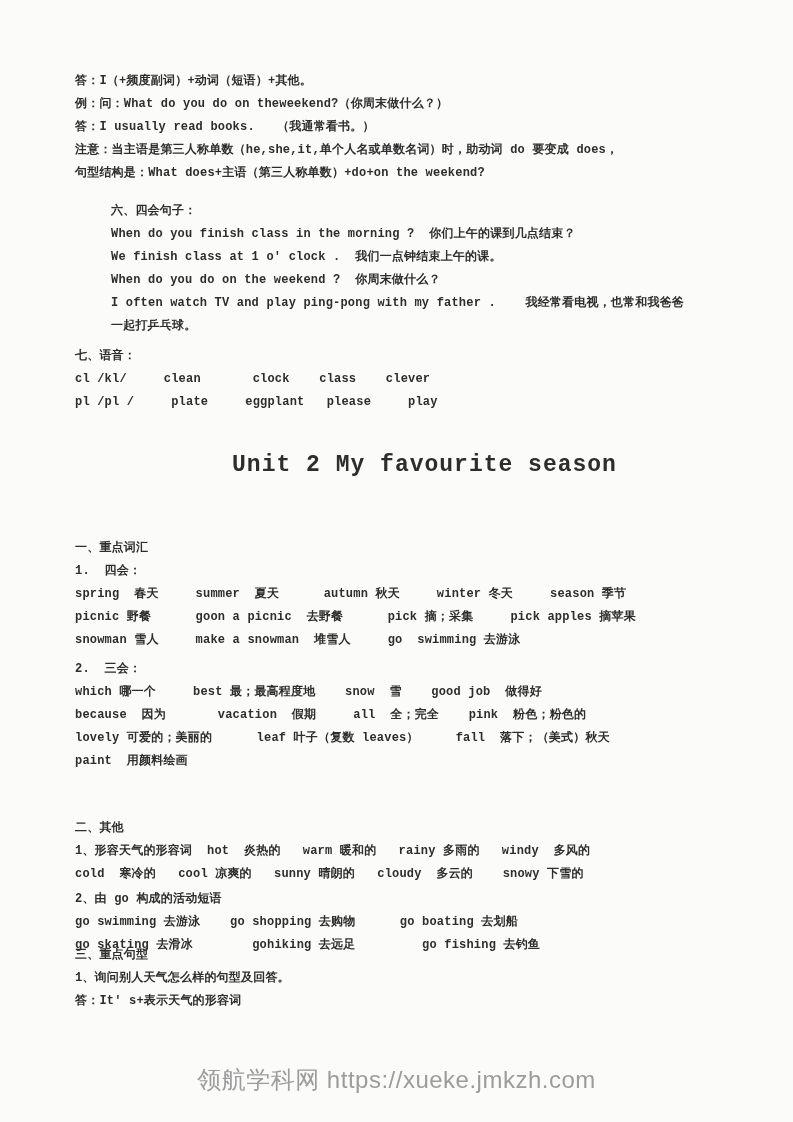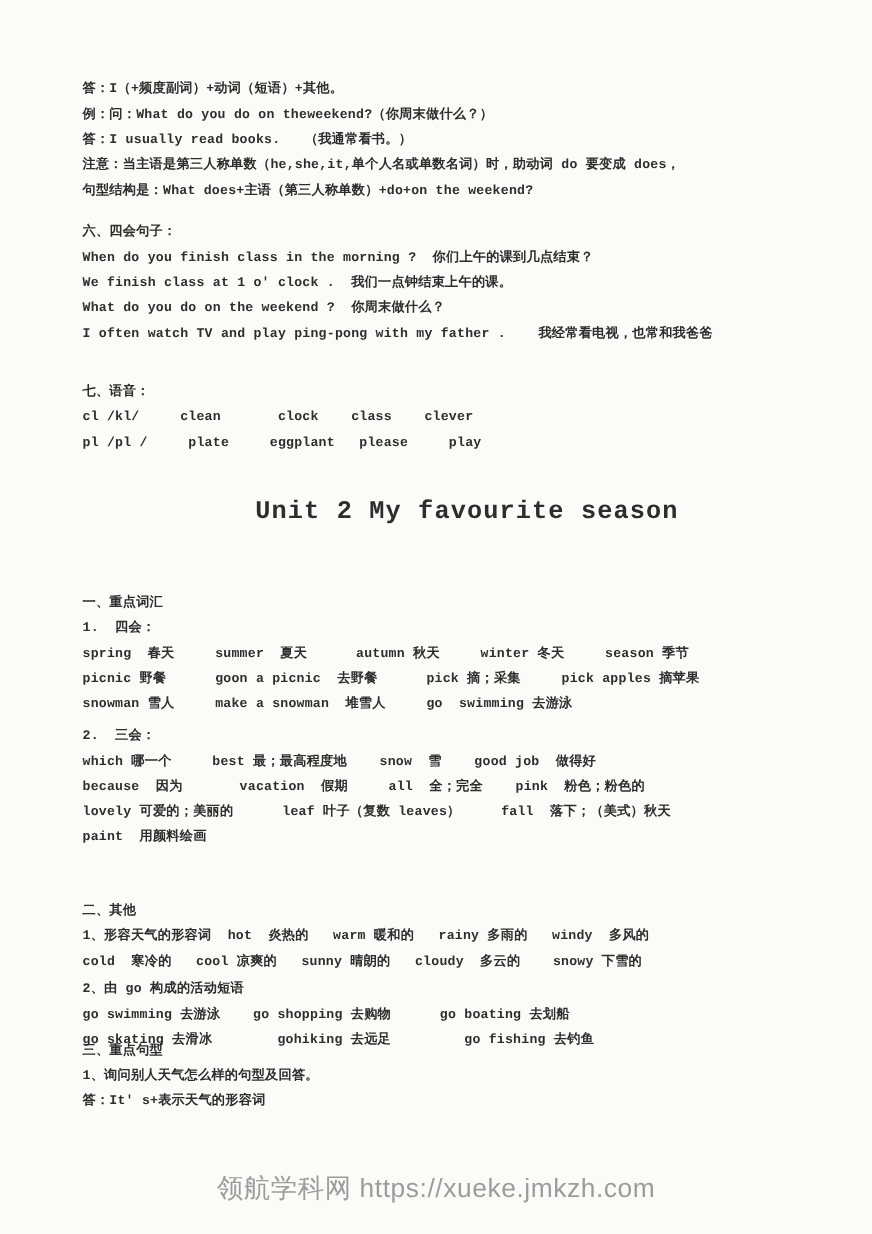--- a/index.html
+++ b/index.html
@@ -35,21 +35,21 @@
     left:0;width:793px;
     top:1064px;
     text-align:center;
     font-size:24px;
     color:#9c9c9c;
     font-family:"Liberation Sans","DejaVu Sans",sans-serif;
     letter-spacing:0.5px;
   }
   
   #blk-answer-pattern{top:70px;}
-  #blk-four-skill-sentences{top:200px;}
+  #blk-four-skill-sentences{top:200px;margin-left:36px;}
   #blk-phonics{top:345px;}
   #blk-key-vocabulary{top:537px;}
   #blk-three-skill-words{top:658px;}
   #blk-other-weather-adjectives{top:817px;}
   #blk-go-phrases{top:864px;margin-top:24px;}
   #blk-key-sentence-patterns{top:944px;}
 </style>
 </head>
 <body>
 
@@ -60,22 +60,23 @@
     <div class="line">例：问：What do you do on theweekend?（你周末做什么？）</div>
     <div class="line">答：I usually read books.   （我通常看书。）</div>
     <div class="line">注意：当主语是第三人称单数（he,she,it,单个人名或单数名词）时，助动词 do 要变成 does，</div>
     <div class="line">句型结构是：What does+主语（第三人称单数）+do+on the weekend?</div>
   </div>
 
   <div class="block" id="blk-four-skill-sentences">
     <div class="line">六、四会句子：</div>
     <div class="line">When do you finish class in the morning ?  你们上午的课到几点结束？</div>
     <div class="line">We finish class at 1 o' clock .  我们一点钟结束上午的课。</div>
-    <div class="line">What do you do on the weekend ?  你周末做什么？</div>
+    <div class="line">When do you do on the weekend ?  你周末做什么？</div>
     <div class="line">I often watch TV and play ping-pong with my father .    我经常看电视，也常和我爸爸</div>
+    <div class="line">一起打乒乓球。</div>
   </div>
 
   <div class="block" id="blk-phonics">
     <div class="line">七、语音：</div>
     <div class="line">cl /kl/     clean       clock    class    clever</div>
     <div class="line">pl /pl /     plate     eggplant   please     play</div>
   </div>
 
   <div class="doc-title">Unit 2 My favourite season</div>
 

